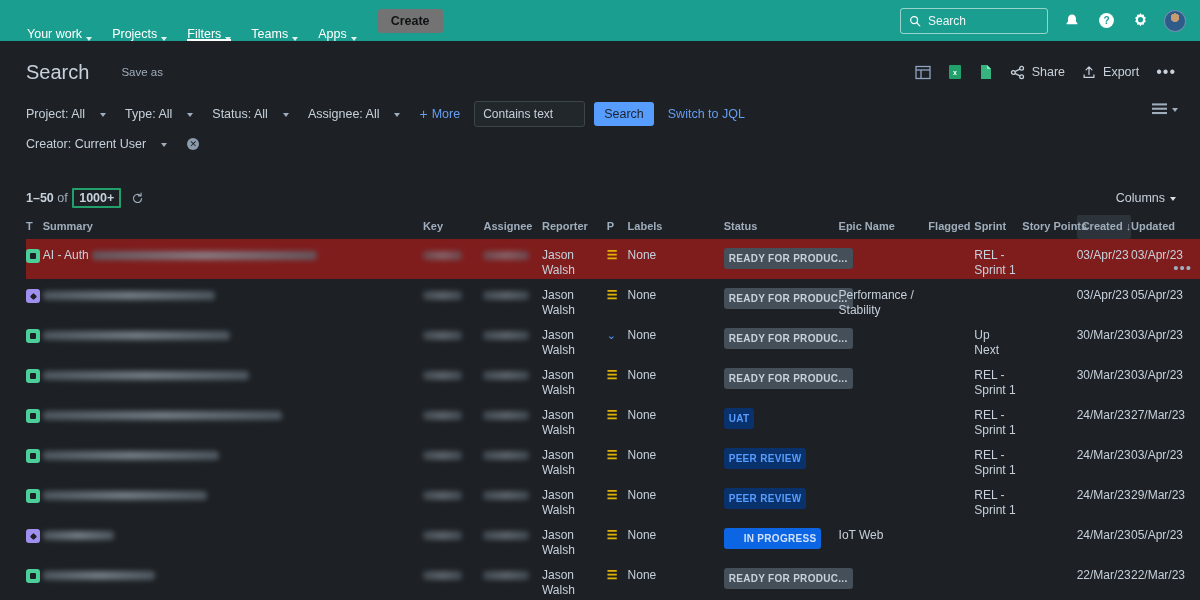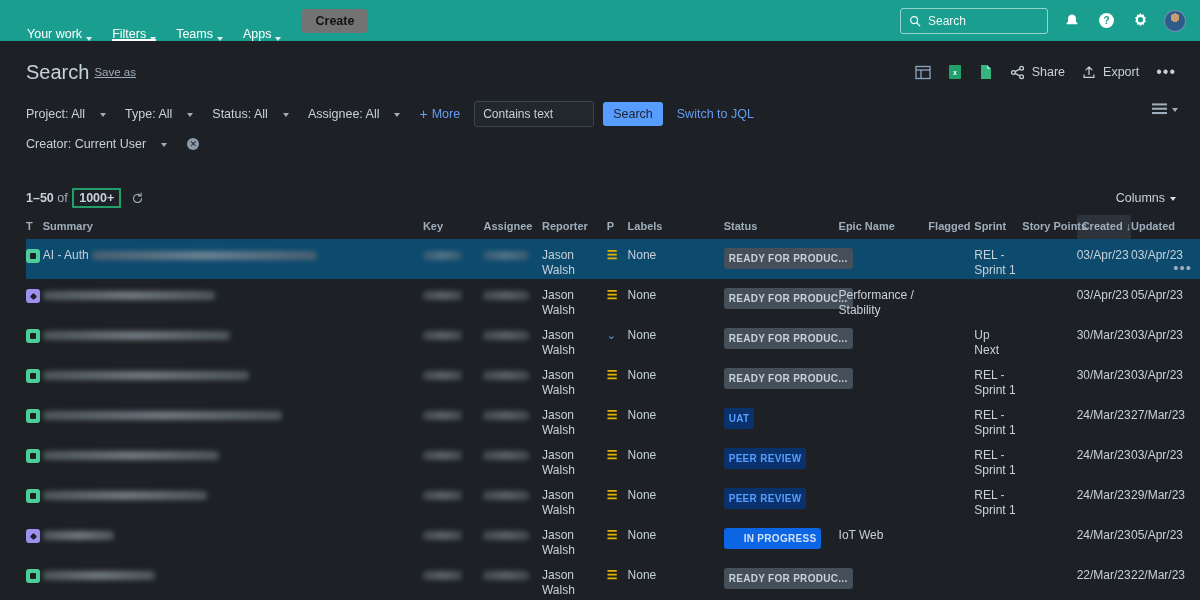--- a/index.html
+++ b/index.html
@@ -94,23 +94,22 @@
     height: 46px;
   }
   .page-title {
     font-size: 20px;
     color: #C7D1DB;
     font-weight: normal;
   }
   .save-as {
     font-size: 11.5px;
     color: #9FADBC;
-    margin-left: 5px;
-    cursor: pointer;
-    text-decoration: underline;
+    margin-left: 32px;
+    cursor: pointer;
   }
   .header-tools {
     margin-left: auto;
     display: flex;
     align-items: center;
     gap: 17px;
   }
   .tool {
     display: flex; align-items: center; gap: 7px;
     font-size: 12.5px; color: #C7D1DB;
@@ -136,21 +135,21 @@
   }
   .fchip .caret { border-top-color: #9FADBC; }
   .more-btn {
     font-size: 12.5px;
     color: #669DF1;
     display: flex; align-items: center; gap: 4px;
     margin-right: 14px;
     cursor: pointer;
   }
   .contains-input {
-    width: 120px;
+    width: 111px;
     height: 26px;
     background: #22272B;
     border: 1px solid #3C444C;
     border-radius: 3px;
     color: #C7D1DB;
     font-size: 12px;
     font-family: "Liberation Sans", sans-serif;
     padding: 0 8px;
     outline: none;
   }
@@ -232,21 +231,21 @@
     text-align: left;
     padding: 5px 6px 7px 0;
     white-space: nowrap;
   }
   th.sorted {
     background: #2C333A;
     padding-left: 5px;
     border-radius: 2px;
   }
   tbody tr { height: 40px; vertical-align: top; }
-  tbody tr.selected { background: #0c4a6e; }
+  tbody tr.selected { background: #7f1d1d; }
   tbody td {
     font-size: 12px;
     color: #C7D1DB;
     padding: 9px 6px 0 0;
     line-height: 15px;
     vertical-align: top;
   }
 
   
   .type-ico {
@@ -304,20 +303,24 @@
   }
   .date { white-space: nowrap; }
 </style>
 </head>
 <body>
 
 <div class="topnav">
   <div class="nav-left" id="navItems">
       <div class="nav-item">
      <span>Your work</span>
+     <span class="caret"></span>
+   </div>
+      <div class="nav-item">
+     <span>Projects</span>
      <span class="caret"></span>
    </div>
       <div class="nav-item active">
      <span>Filters</span>
      <span class="caret"></span>
    </div>
       <div class="nav-item">
      <span>Teams</span>
      <span class="caret"></span>
    </div>

